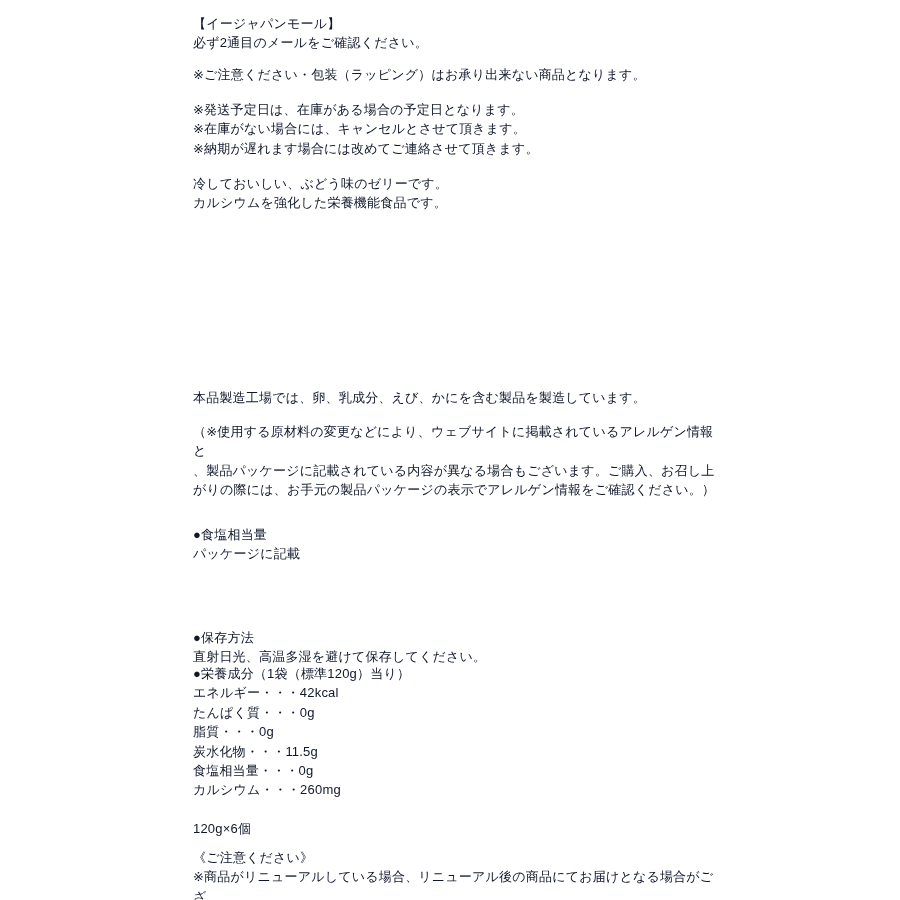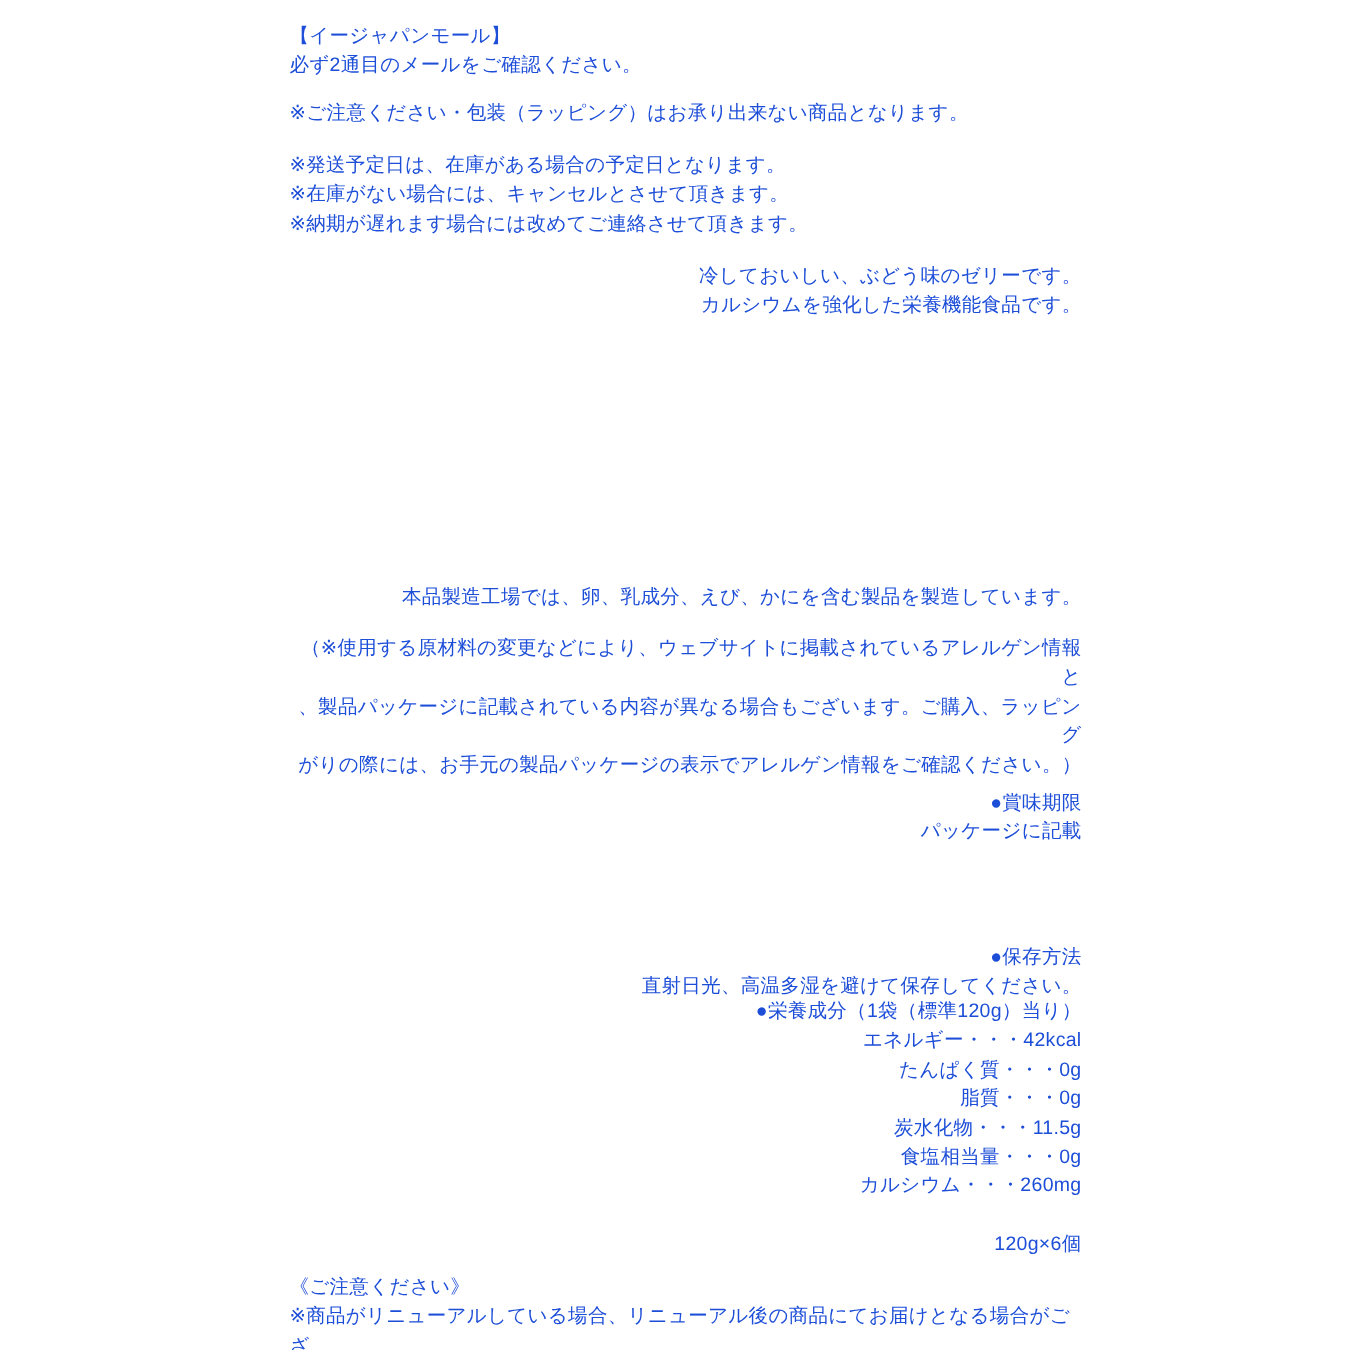--- a/index.html
+++ b/index.html
@@ -17,40 +17,40 @@
   }
   .sec {
     position: absolute;
     left: 193px;
     width: 528px;
     font-size: 13px;
     line-height: 19.4px;
     white-space: pre-line;
     letter-spacing: 0.2px;
   }
-  .sec.red   { color: #1d4ed8; }
-  .sec.black { color: #1d4ed8; text-align: right; }
+  .sec.red   { color: #0f172a; }
+  .sec.black { color: #0f172a; }
 </style>
 </head>
 <body>
 
 <div id="page">
   <div class="sec red" style="top:14px">【イージャパンモール】
 必ず2通目のメールをご確認ください。</div>
   <div class="sec red" style="top:65px">※ご注意ください・包装（ラッピング）はお承り出来ない商品となります。</div>
   <div class="sec red" style="top:100px">※発送予定日は、在庫がある場合の予定日となります。
 ※在庫がない場合には、キャンセルとさせて頂きます。
 ※納期が遅れます場合には改めてご連絡させて頂きます。</div>
   <div class="sec black" style="top:174px">冷しておいしい、ぶどう味のゼリーです。
 カルシウムを強化した栄養機能食品です。</div>
   <div class="sec black" style="top:388px">本品製造工場では、卵、乳成分、えび、かにを含む製品を製造しています。</div>
   <div class="sec black" style="top:422px">（※使用する原材料の変更などにより、ウェブサイトに掲載されているアレルゲン情報と
-、製品パッケージに記載されている内容が異なる場合もございます。ご購入、ラッピング
+、製品パッケージに記載されている内容が異なる場合もございます。ご購入、お召し上
 がりの際には、お手元の製品パッケージの表示でアレルゲン情報をご確認ください。）</div>
-  <div class="sec black" style="top:525px">●賞味期限
+  <div class="sec black" style="top:525px">●食塩相当量
 パッケージに記載</div>
   <div class="sec black" style="top:628px">●保存方法
 直射日光、高温多湿を避けて保存してください。</div>
   <div class="sec black" style="top:664px">●栄養成分（1袋（標準120g）当り）
 エネルギー・・・42kcal
 たんぱく質・・・0g
 脂質・・・0g
 炭水化物・・・11.5g
 食塩相当量・・・0g
 カルシウム・・・260mg</div>

